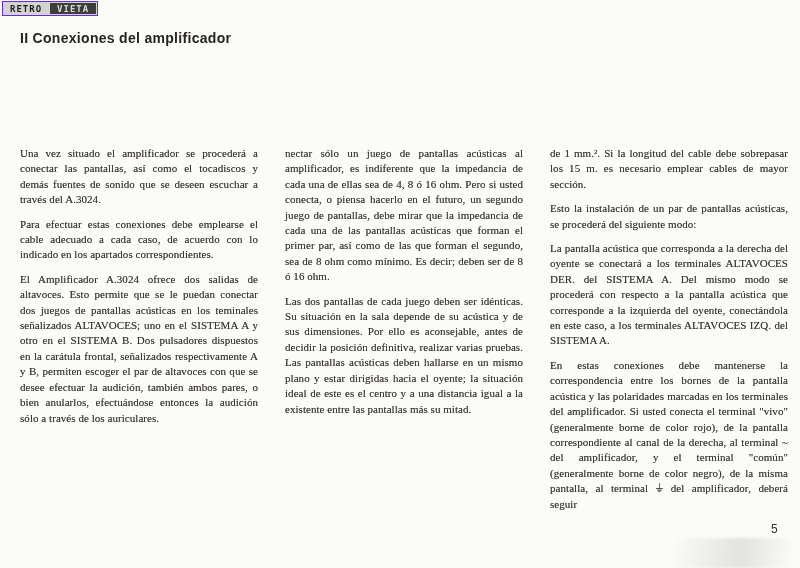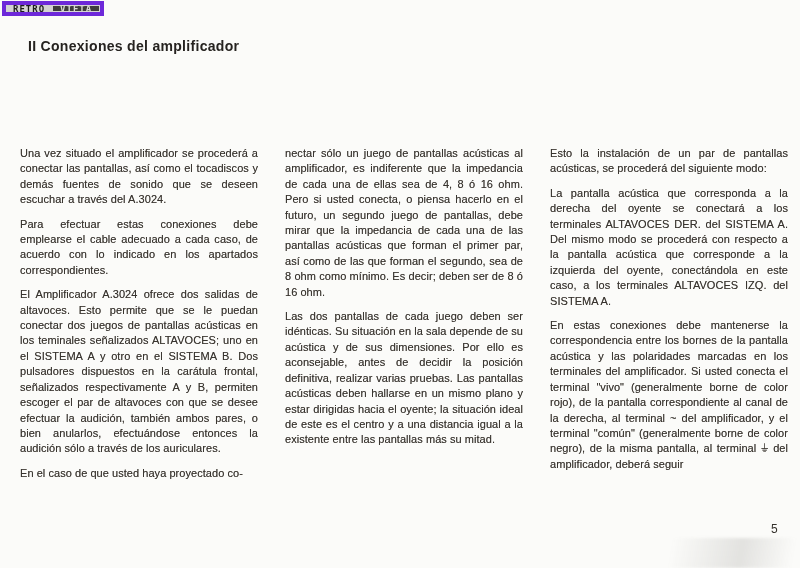--- a/index.html
+++ b/index.html
@@ -14,44 +14,44 @@
     width: 800px; height: 568px;
     background: #fbfbf9;
     color: #35312c;
     overflow: hidden;
   }
   
   .toolbar {
     position: absolute; left: 2px; top: 1px;
     display: flex; align-items: stretch;
     height: 15px;
-    border: 4px solid #6d28d9;
+    border: 1px solid #6d28d9;
     background: #d3d3d1;
   }
   .seg {
     display: flex; align-items: center;
     font-family: "DejaVu Sans Mono", monospace;
     font-size: 9px; font-weight: bold; letter-spacing: 1px;
     padding: 0 7px;
     white-space: nowrap;
     cursor: default;
   }
   .seg-light { background: #d3d3d1; color: #1c1c1c; }
   .seg-dark  { background: #3d3d3b; color: #d9d9d5; margin: 1px; }
 
   
   .title {
-    position: absolute; left: 20px; top: 30px; margin: 8px;
+    position: absolute; left: 20px; top: 30px; margin: 0;
     font-size: 14px; font-weight: bold; letter-spacing: 0.3px;
     color: #262320;
   }
   .columns {
     position: absolute; left: 20px; top: 146px;
     width: 768px;
-    display: flex; gap: 27px;
+    display: flex; gap: 27px; font-family: Liberation Serif, serif;
   }
   .col { width: 247px; }
   .col p {
     margin: 0 0 9px 0;
     font-size: 11px; line-height: 15.4px;
     text-align: justify;
     letter-spacing: 0.05px;
     color: #38342f;
     text-shadow: 0 0 0.4px rgba(70, 64, 56, 0.6);
   }
@@ -85,27 +85,27 @@
     <span class="seg seg-dark">VIETA</span>
   </div>
 
   <h1 class="title">II Conexiones del amplificador</h1>
 
   <div class="columns" id="columns">
       <div class="col">
         <p>Una vez situado el amplificador se procederá a conectar las pantallas, así como el tocadiscos y demás fuentes de sonido que se deseen escuchar a través del A.3024.</p>
         <p>Para efectuar estas conexiones debe emplearse el cable adecuado a cada caso, de acuerdo con lo indicado en los apartados correspondientes.</p>
         <p>El Amplificador A.3024 ofrece dos salidas de altavoces. Esto permite que se le puedan conectar dos juegos de pantallas acústicas en los teminales señalizados ALTAVOCES; uno en el SISTEMA A y otro en el SISTEMA B. Dos pulsadores dispuestos en la carátula frontal, señalizados respectivamente A y B, permiten escoger el par de altavoces con que se desee efectuar la audición, también ambos pares, o bien anularlos, efectuándose entonces la audición sólo a través de los auriculares.</p>
-        <p>En el caso de que usted haya proyectado co-</p>
       </div>
       <div class="col">
         <p>nectar sólo un juego de pantallas acústicas al amplificador, es indiferente que la impedancia de cada una de ellas sea de 4, 8 ó 16 ohm. Pero si usted conecta, o piensa hacerlo en el futuro, un segundo juego de pantallas, debe mirar que la impedancia de cada una de las pantallas acústicas que forman el primer par, así como de las que forman el segundo, sea de 8 ohm como mínimo. Es decir; deben ser de 8 ó 16 ohm.</p>
         <p>Las dos pantallas de cada juego deben ser idénticas. Su situación en la sala depende de su acústica y de sus dimensiones. Por ello es aconsejable, antes de decidir la posición definitiva, realizar varias pruebas. Las pantallas acústicas deben hallarse en un mismo plano y estar dirigidas hacia el oyente; la situación ideal de este es el centro y a una distancia igual a la existente entre las pantallas más su mitad.</p>
       </div>
       <div class="col">
+        <p>de 1 mm.². Si la longitud del cable debe sobrepasar los 15 m. es necesario emplear cables de mayor sección.</p>
         <p>Esto la instalación de un par de pantallas acústicas, se procederá del siguiente modo:</p>
         <p>La pantalla acústica que corresponda a la derecha del oyente se conectará a los terminales ALTAVOCES DER. del SISTEMA A. Del mismo modo se procederá con respecto a la pantalla acústica que corresponde a la izquierda del oyente, conectándola en este caso, a los terminales ALTAVOCES IZQ. del SISTEMA A.</p>
         <p>En estas conexiones debe mantenerse la correspondencia entre los bornes de la pantalla acústica y las polaridades marcadas en los terminales del amplificador. Si usted conecta el terminal "vivo" (generalmente borne de color rojo), de la pantalla correspondiente al canal de la derecha, al terminal ~ del amplificador, y el terminal "común" (generalmente borne de color negro), de la misma pantalla, al terminal ⏚ del amplificador, deberá seguir</p>
       </div>
     </div>
 
   <div class="pagenum">5</div>
 
   <div class="smudge"></div>
 

